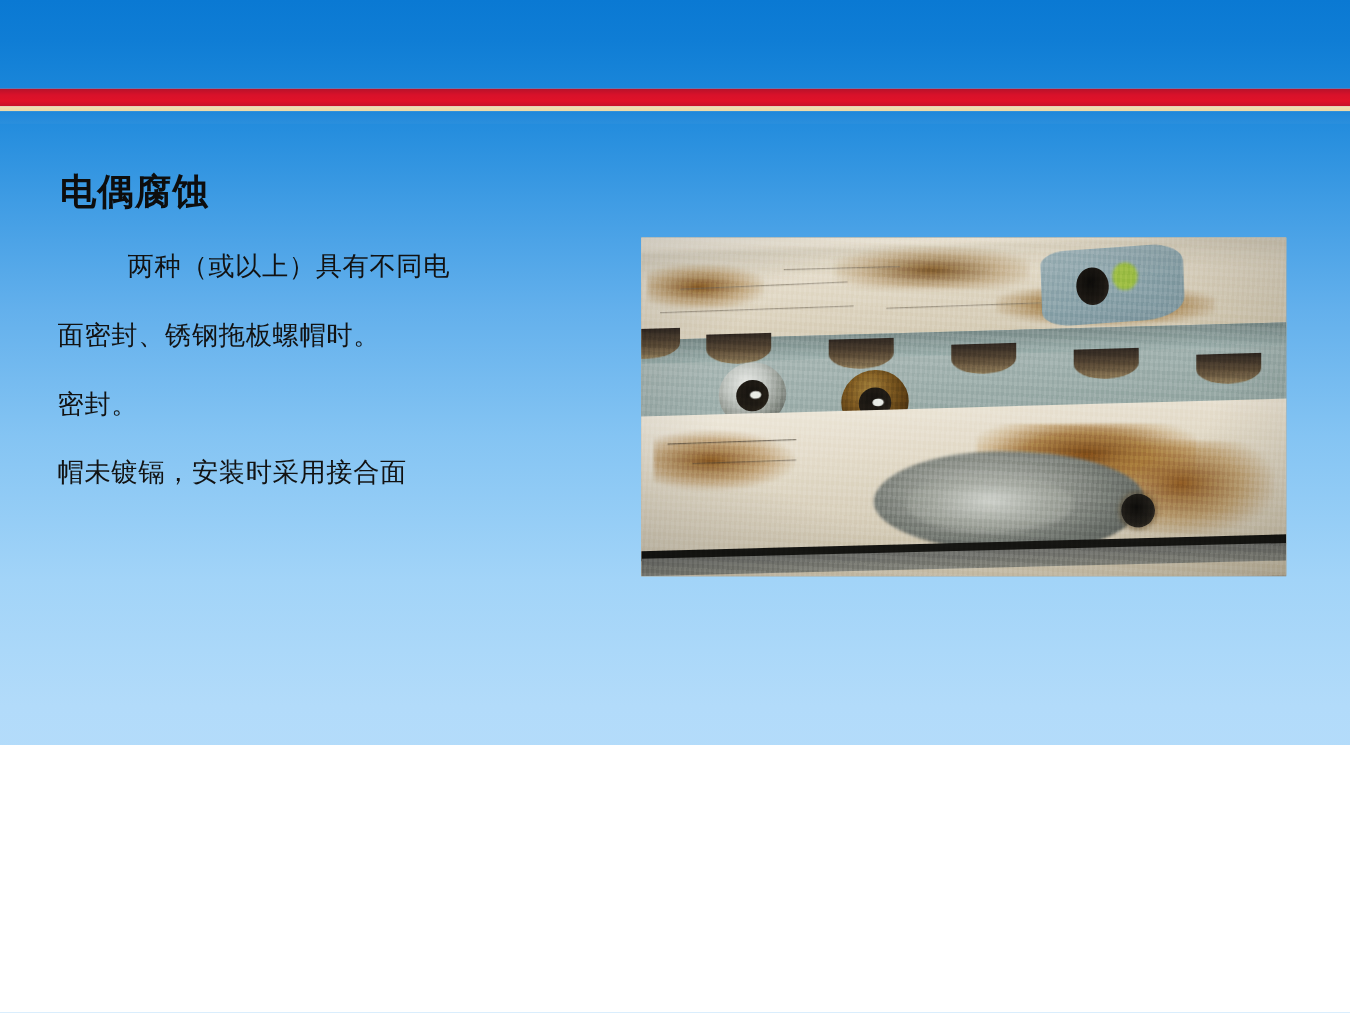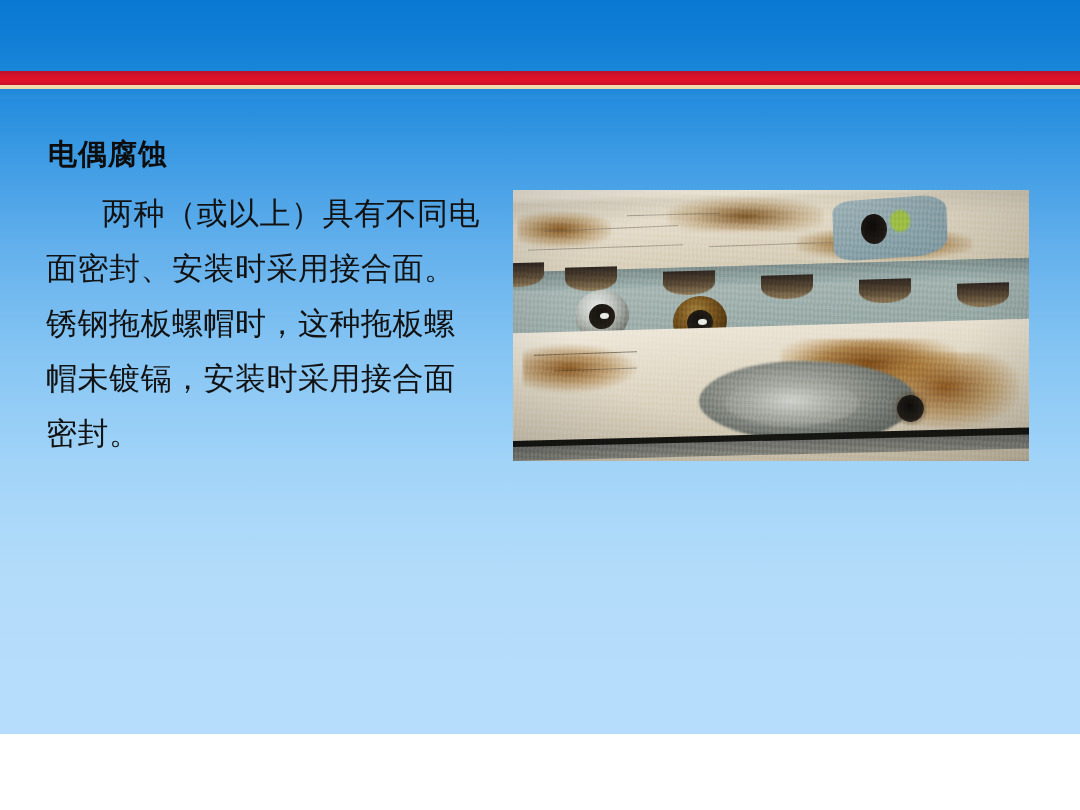--- a/index.html
+++ b/index.html
@@ -4,21 +4,21 @@
 <title>电偶腐蚀</title>
 <style>
   * { margin:0; padding:0; box-sizing:border-box; }
   html, body {
     width:1080px; height:810px;
     overflow:hidden;
     font-family:"Liberation Sans","DejaVu Sans",sans-serif;
   }
   #slide {
     position:relative;
-    width:1080px; height:734px;
+    width:1080px; height:596px;
     background:#b5dcfa;
     overflow:hidden;
   }
 
   
   .band-top {
     position:absolute; left:0; top:0; width:1080px; height:71px;
     background:linear-gradient(180deg,#0a79d3 0%,#0f7dd5 45%,#1a86d9 100%);
   }
   .band-red {
@@ -61,21 +61,21 @@
     line-height:40px;
     white-space:nowrap;
   }
 
   .body-text {
     position:absolute;
     left:46px; top:186px;
     width:430px;
   }
   .body-line {
-    font-size:31px;
+    font-size:21px;
     color:#121212;
     line-height:55px;
     letter-spacing:0.5px;
     white-space:nowrap;
   }
   .body-line.indent { padding-left:56px; }
 
   
   .photo-frame {
     position:absolute;
@@ -278,24 +278,23 @@
   <div class="band-red"></div>
   <div class="band-cream"></div>
   <div class="band-under"></div>
 
   <div class="content">
 
     <div class="slide-title">电偶腐蚀</div>
 
     <div class="body-text">
       <div class="body-line indent">两种（或以上）具有不同电</div>
-      <div class="body-line">面密封、安装时采用接合面。</div>
-      <div class="body-line">锈钢拖板螺帽时，这种拖板螺</div>
+      <div class="body-line">面密封、锈钢拖板螺帽时。</div>
+      <div class="body-line">密封。</div>
       <div class="body-line">帽未镀镉，安装时采用接合面</div>
-      <div class="body-line">密封。</div>
     </div>
 
     <div class="photo-frame">
       <div class="photo">
 
         <div class="ph-upper"></div>
         <div class="ph-upper-streak"></div>
         <div class="ph-upper-rustA"></div>
         <div class="ph-upper-rustB"></div>
         <div class="ph-upper-rustC"></div>

